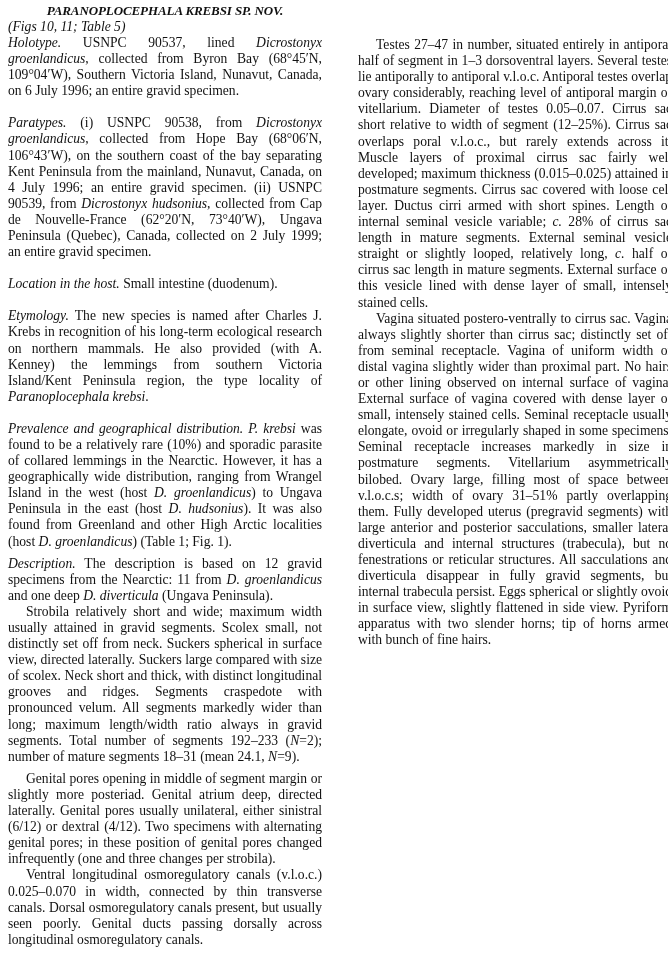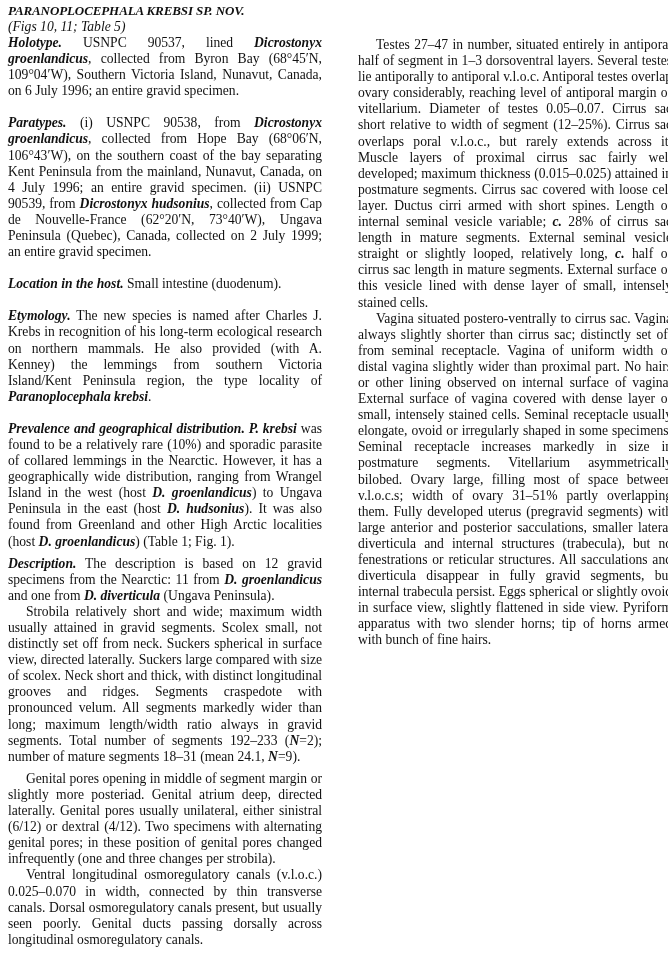--- a/index.html
+++ b/index.html
@@ -7,30 +7,30 @@
     width: 668px; height: 972px; overflow: hidden; position: relative;
     font-family: "Liberation Serif", "DejaVu Serif", serif;
     color: #111;
     font-size: 13.6px;
     line-height: 16.1px;
   }
   .col { position: absolute; top: 0; }
   .col-left { left: 8px; width: 314px; }
   .col-right { left: 358px; width: 314px; top: 37px; }
   .title {
-    font-weight: bold; font-style: italic;
+    text-align: center; font-weight: bold; font-style: italic;
     font-size: 13px; margin-top: 3px; line-height: 16px;
     letter-spacing: -0.1px;
   }
   .subtitle { text-align: left; font-style: italic; line-height: 16px; }
   p { margin: 0; text-align: justify; hyphens: manual; }
   .gap { margin-top: 16px; }
   .gap-sm { margin-top: 6px; }
   .indent { text-indent: 18px; }
-  i, .it { font-style: italic; font-weight: bold; }
+  i, .it { font-style: italic; }
 </style>
 </head>
 <body>
 
 <div class="col col-left">
   <div class="title">PARANOPLOCEPHALA KREBSI SP. NOV.</div>
   <div class="subtitle">(Figs 10, 11; Table 5)</div>
 
   <p>
     <i>Holotype.</i><span> USNPC 90537, lined </span><i>Dicrostonyx groenlandicus</i><span>, collected from Byron Bay (68°45′N, 109°04′W), Southern Victoria Island, Nunavut, Canada, on 6 July 1996; an entire gravid specimen.</span>
@@ -46,21 +46,21 @@
 
   <p class="gap">
     <i>Etymology.</i><span> The new species is named after Charles J. Krebs in recognition of his long-term ecological research on northern mammals. He also provided (with A. Kenney) the lemmings from southern Victoria Island/Kent Peninsula region, the type locality of </span><i>Paranoplocephala krebsi</i><span>.</span>
   </p>
 
   <p class="gap">
     <i>Prevalence and geographical distribution.</i><i> P. krebsi</i><span> was found to be a relatively rare (10%) and sporadic parasite of collared lemmings in the Nearctic. However, it has a geographically wide distribution, ranging from Wrangel Island in the west (host </span><i>D. groenlandicus</i><span>) to Ungava Peninsula in the east (host </span><i>D. hudsonius</i><span>). It was also found from Greenland and other High Arctic localities (host </span><i>D. groenlandicus</i><span>) (Table 1; Fig. 1).</span>
   </p>
 
   <p class="gap-sm">
-    <i>Description.</i><span> The description is based on 12 gravid specimens from the Nearctic: 11 from </span><i>D. groenlandicus</i><span> and one from </span><i>D. diverticula</i><span> (Ungava Peninsula).</span>
+    <i>Description.</i><span> The description is based on 12 gravid specimens from the Nearctic: 11 from </span><i>D. groenlandicus</i><span> and one deep </span><i>D. diverticula</i><span> (Ungava Peninsula).</span>
   </p>
 
   <p class="indent">
     <span>Strobila relatively short and wide; maximum width usually attained in gravid segments. Scolex small, not distinctly set off from neck. Suckers spherical in surface view, directed laterally. Suckers large compared with size of scolex. Neck short and thick, with distinct longitudinal grooves and ridges. Segments craspedote with pronounced velum. All segments markedly wider than long; maximum length/width ratio always in gravid segments. Total number of segments 192–233 (</span><i>N</i><span>=2); number of mature segments 18–31 (mean 24.1, </span><i>N</i><span>=9).</span>
   </p>
 
   <p class="indent gap-sm">Genital pores opening in middle of segment margin or slightly more posteriad. Genital atrium deep, directed laterally. Genital pores usually unilateral, either sinistral (6/12) or dextral (4/12). Two specimens with alternating genital pores; in these position of genital pores changed infrequently (one and three changes per strobila).</p>
 
   <p class="indent">Ventral longitudinal osmoregulatory canals (v.l.o.c.) 0.025–0.070 in width, connected by thin transverse canals. Dorsal osmoregulatory canals present, but usually seen poorly. Genital ducts passing dorsally across longitudinal osmoregulatory canals.</p>
 </div>

